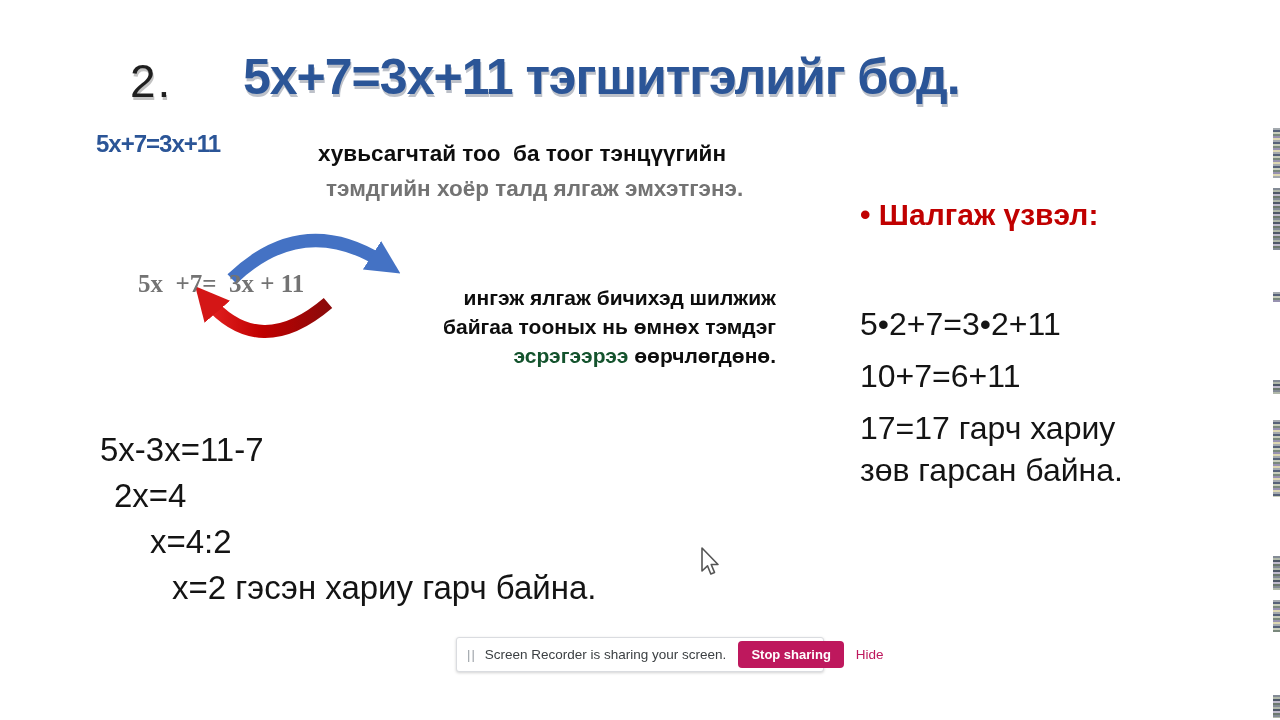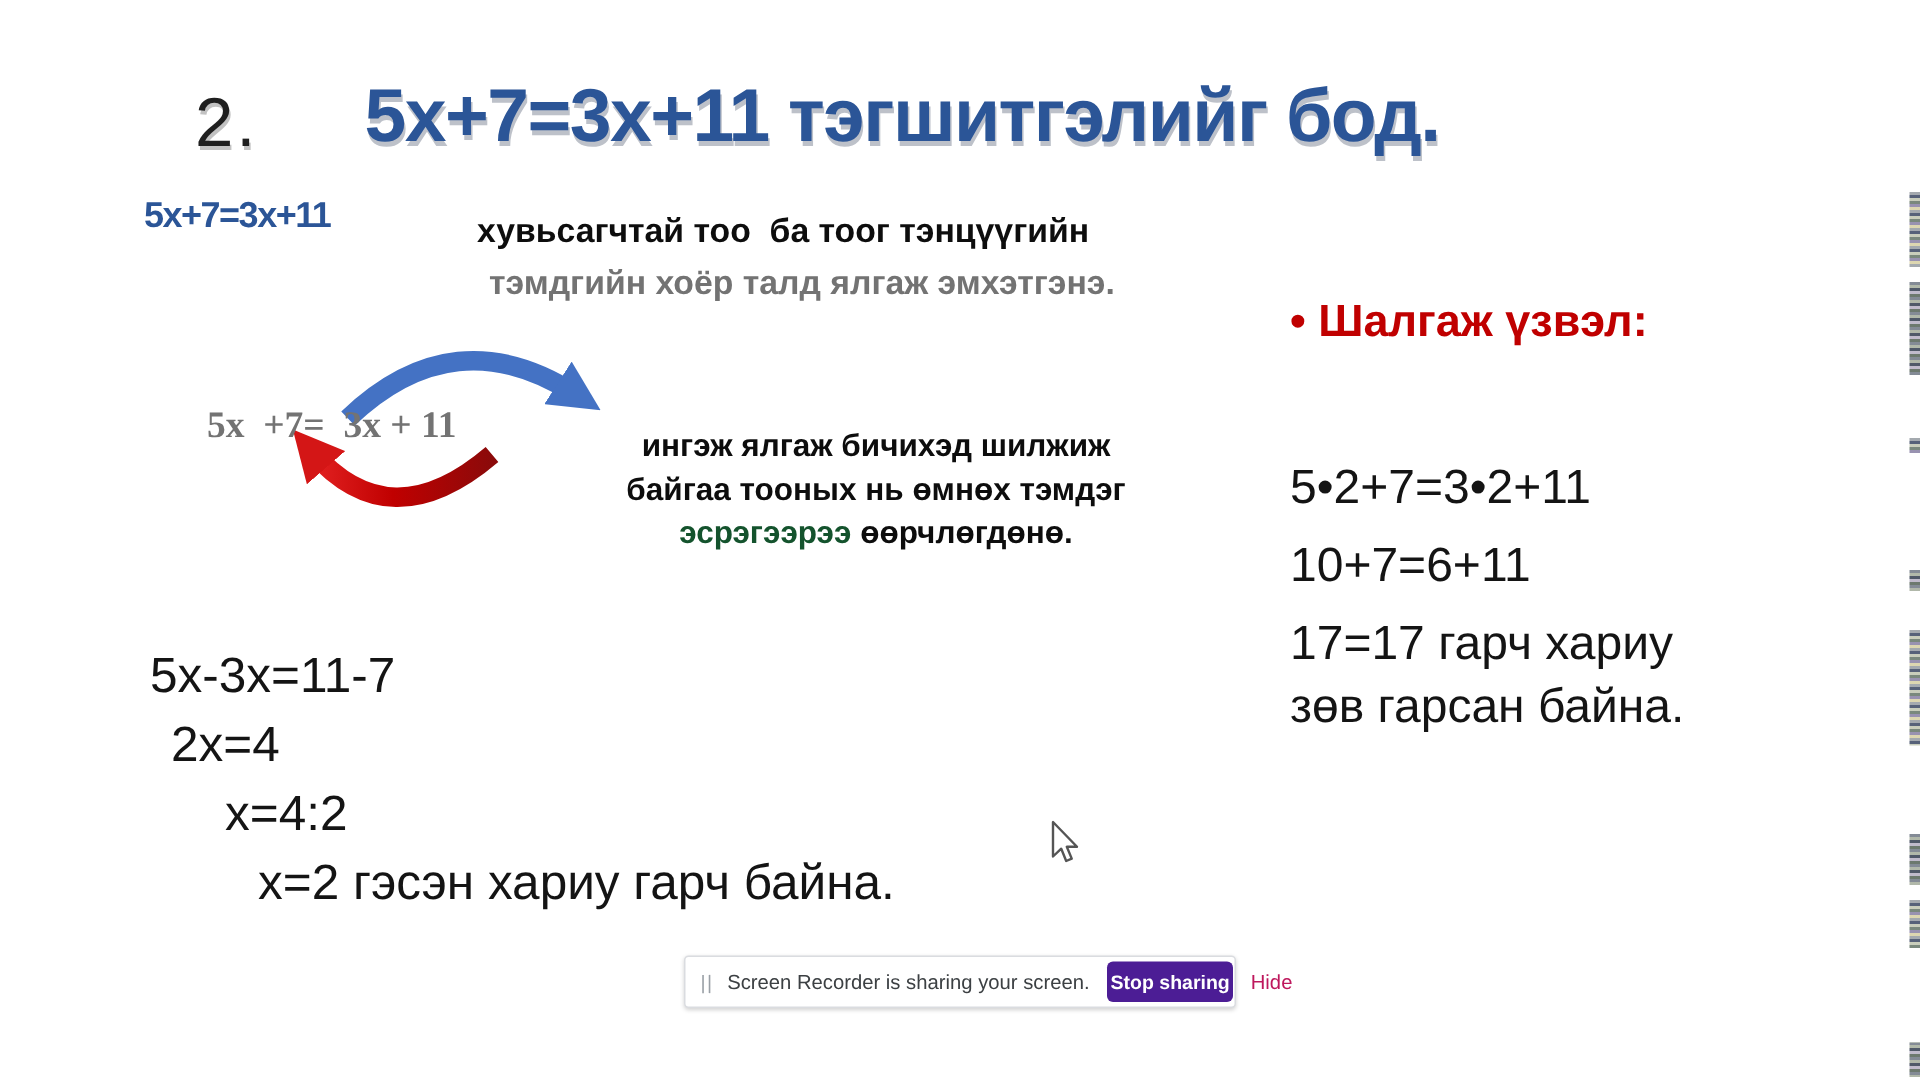--- a/index.html
+++ b/index.html
@@ -48,23 +48,23 @@
   
   .transfer-eq {
     left: 138px; top: 270px;
     font-size: 25px; font-weight: 700; color: #737373;
     white-space: pre;
     font-family: Liberation Serif, serif;
   }
   .arrows-svg { left: 168px; top: 215px; width: 260px; height: 150px; }
 
   .note-block {
-    left: 408px; top: 283px; width: 352px;
+    left: 424px; top: 283px; width: 352px;
     font-size: 21px; font-weight: 700; color: #0d0d0d;
-    text-align: center; line-height: 29px;
+    text-align: right; line-height: 29px;
   }
   .note-highlight { color: #14532d; }
 
   
   .solution-block {
     left: 100px; top: 427px;
     font-size: 33px; font-weight: 400; color: #141414;
     line-height: 46px;
   }
   .solution-block .line2 { margin-left: 14px; }
@@ -96,25 +96,25 @@
   }
   .drag-handle {
     color: #9aa0a6; font-size: 13px; letter-spacing: 1px;
     margin-right: 9px; font-weight: 400; cursor: grab;
   }
   .share-msg {
     font-size: 13.5px; color: #3c4043; flex: 0 0 auto;
     margin-right: 12px; white-space: nowrap;
   }
   .stop-btn {
-    background: #4c1d95; color: #ffffff;
+    background: #be185d; color: #ffffff;
     font-size: 13px; font-weight: 700;
     font-family: "Liberation Sans", sans-serif;
     border: none; border-radius: 4px;
-    padding: 6px 2px; margin-right: 12px;
+    padding: 6px 13px; margin-right: 12px;
     white-space: nowrap; cursor: pointer;
   }
   .hide-link {
     color: #be185d; font-size: 13.5px; text-decoration: none;
     white-space: nowrap; cursor: pointer;
   }
 
   
   .edge-strip {
     position: absolute; right: 0; width: 7px;

